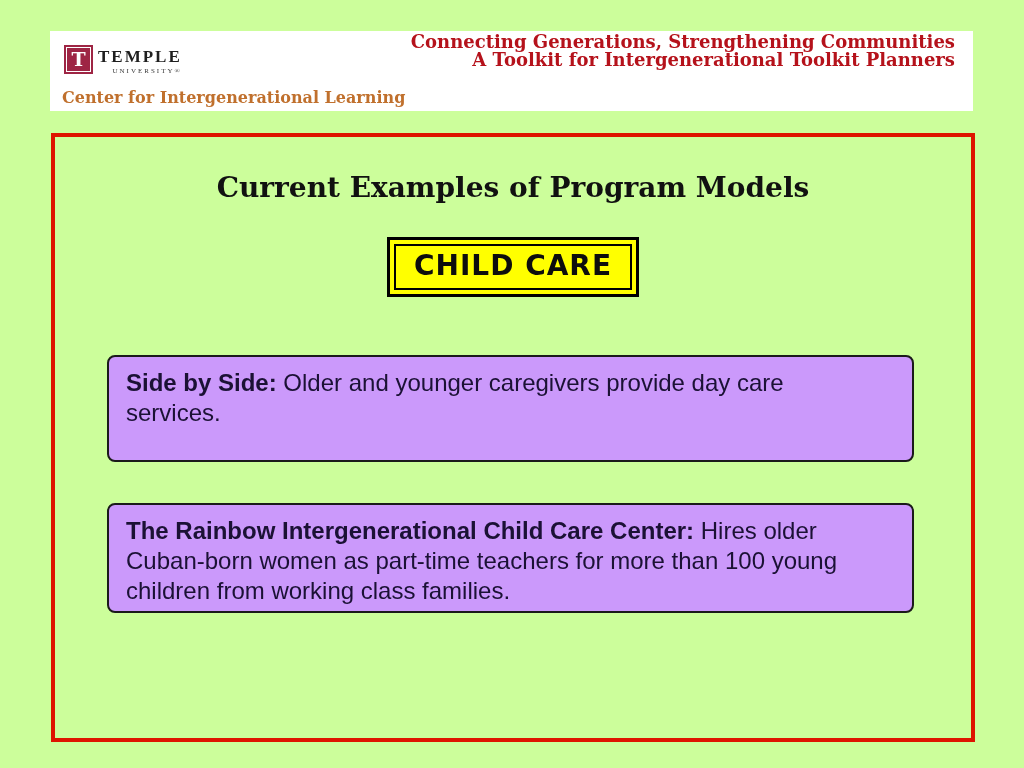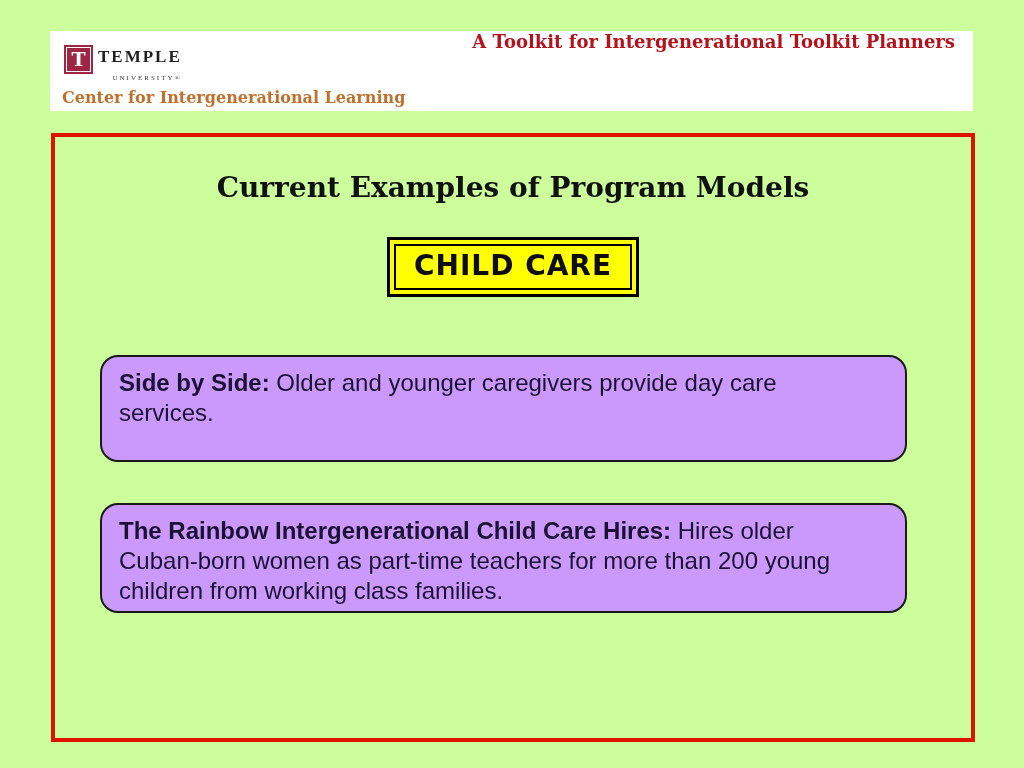--- a/index.html
+++ b/index.html
@@ -33,21 +33,21 @@
     color: #ffffff; font-family: "DejaVu Serif", serif;
     font-weight: bold; font-size: 19px; line-height: 1;
   }
   .logo-words { margin-left: 5px; padding-top: 3px; text-align: right; }
   .temple-word {
     font-family: "Liberation Serif", serif; font-weight: bold;
     font-size: 17px; letter-spacing: 2px; color: #1f1f1f; line-height: 1;
   }
   .univ-word {
     font-family: "Liberation Serif", serif;
-    font-size: 7px; letter-spacing: 2px; color: #3a3a3a; margin-top: 10px; line-height: 1;
+    font-size: 7px; letter-spacing: 2px; color: #3a3a3a; margin-top: 3px; line-height: 1;
   }
   .tagline {
     position: absolute; right: 18px; top: 2px; text-align: right;
     font-family: "DejaVu Serif", serif; font-weight: bold;
     color: var(--tagline-red, #B5121B);
     font-size: 18px; line-height: 18px;
   }
   .center-name {
     position: absolute; left: 12px; bottom: 5px;
     font-family: "DejaVu Serif", serif; font-weight: bold;
@@ -83,24 +83,24 @@
     border: 2px solid #000000;
     background: var(--badge-bg, #FFFF00);
     padding: 5px 18px 7px;
     font-family: "DejaVu Sans", sans-serif; font-weight: bold;
     font-size: 28px; line-height: 30px; letter-spacing: 1px;
     color: #0d0d0d;
   }
 
   
   .card {
-    position: absolute; left: 45px; width: 807px;
+    position: absolute; left: 52px; width: 807px;
     background: var(--card-bg, #CB99FB);
     border: 2px solid #1a1a1a;
-    border-radius: 18px;
+    border-radius: 8px;
     box-sizing: border-box;
     padding: 11px 17px;
     font-family: "Liberation Sans", sans-serif;
     font-size: 24px; line-height: 30px;
     color: #1b1135;
     white-space: pre-line;
   }
   .card .lead { font-weight: bold; }
   .card1 { top: 218px; height: 107px; }
   .card2 { top: 366px; height: 110px; }
@@ -114,33 +114,34 @@
     <div class="logo">
       <div class="t-badge">
         <span>T</span>
       </div>
       <div class="logo-words">
         <div class="temple-word">TEMPLE</div>
         <div class="univ-word">UNIVERSITY®</div>
       </div>
     </div>
     <div class="tagline">
+      <div>Connecting Generations, Strengthening Communities</div>
       <div>A Toolkit for Intergenerational Toolkit Planners</div>
     </div>
     <div class="center-name">Center for Intergenerational Learning</div>
   </div>
 
   <div class="frame">
     <div class="slide-title">Current Examples of Program Models</div>
 
     <div class="badge-outer">
       <div class="badge-inner">CHILD CARE</div>
     </div>
 
     <div class="card card1"><span class="lead">Side by Side:</span><span> Older and younger caregivers provide day care
 services.</span></div>
 
-    <div class="card card2"><span class="lead">The Rainbow Intergenerational Child Care Hires:</span><span> Hires older
-Cuban-born women as part-time teachers for more than 200 young
+    <div class="card card2"><span class="lead">The Rainbow Intergenerational Child Care Center:</span><span> Hires older
+Cuban-born women as part-time teachers for more than 100 young
 children from working class families.</span></div>
   </div>
 
 </div>
 
 </body></html>

